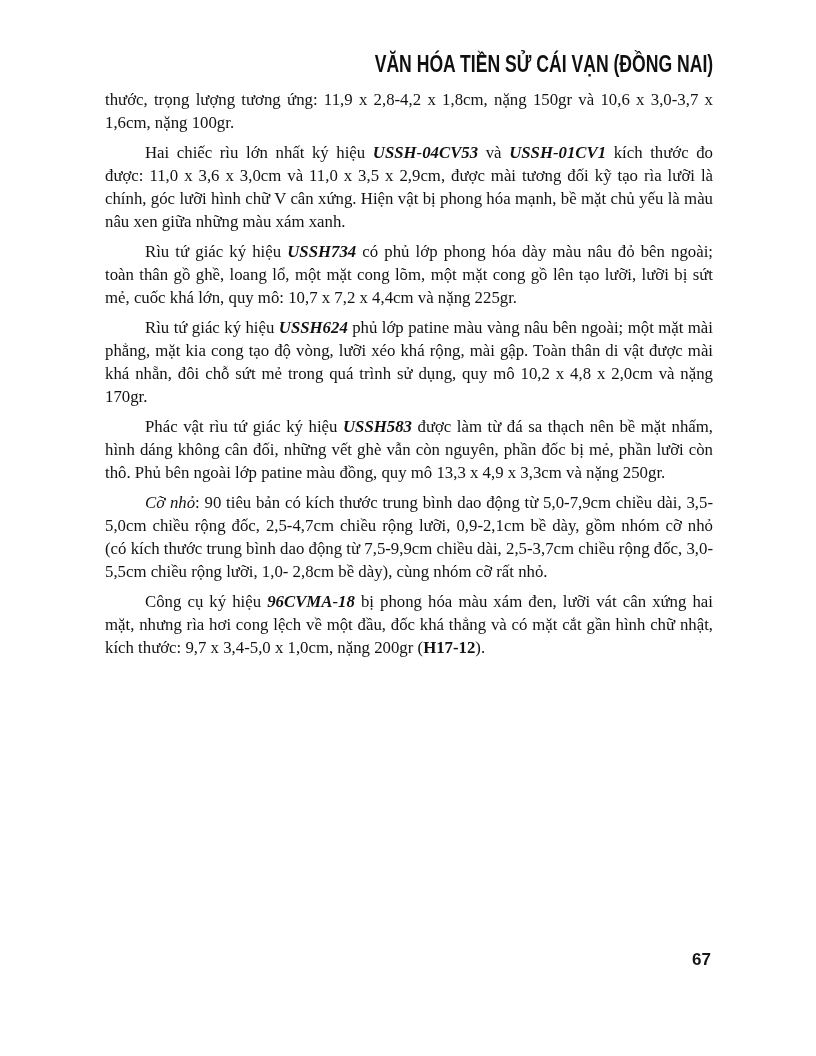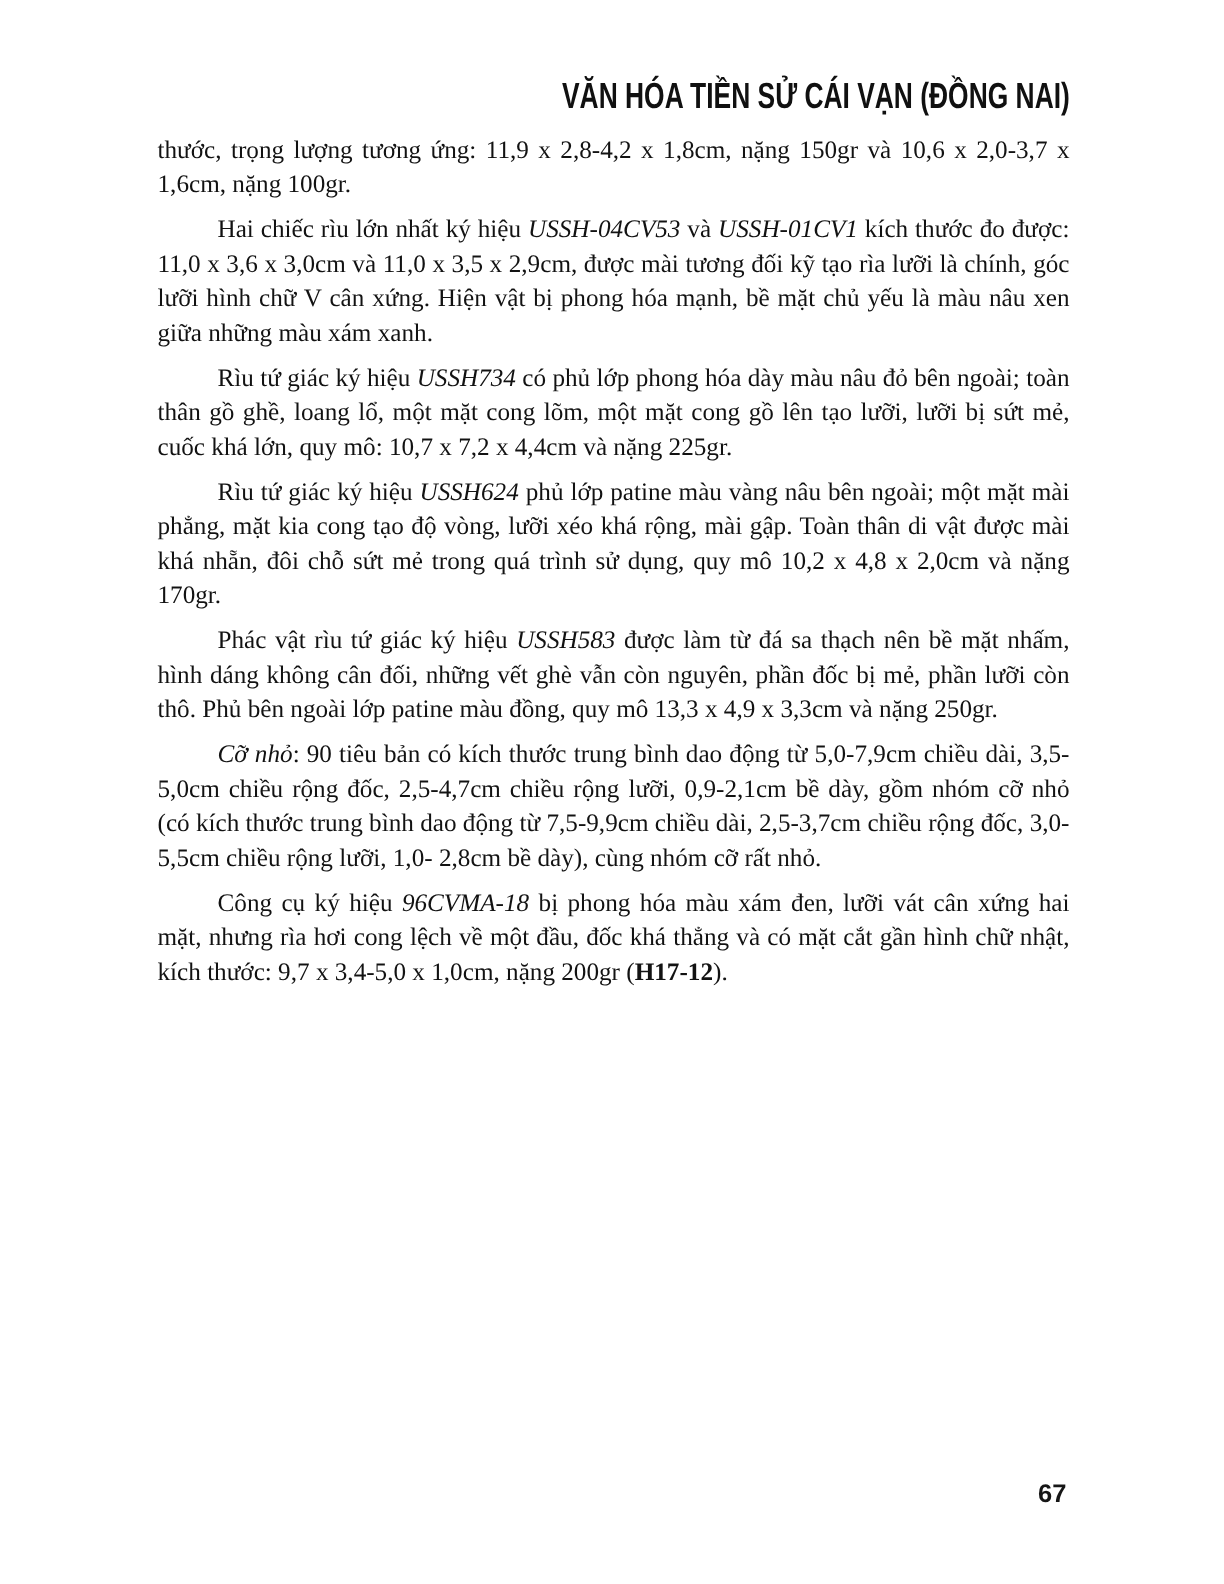--- a/index.html
+++ b/index.html
@@ -34,41 +34,41 @@
   }
   .para {
     margin: 0 0 7px 0;
     font-size: 16.8px;
     line-height: 23px;
     text-align: justify;
     text-justify: inter-word;
   }
   .para.indent { text-indent: 40px; }
   .run-normal { font-weight: normal; font-style: normal; }
-  .run-bolditalic { font-weight: normal; font-style: italic; }
+  .run-bolditalic { font-weight: bold; font-style: italic; }
   .run-italic { font-style: italic; }
   .run-bold { font-weight: bold; font-family: Liberation Serif, serif; }
   .page-number {
     position: absolute;
-    top: 986px;
+    top: 950px;
     right: 105px;
     font-family: "Liberation Sans", sans-serif;
     font-size: 17px;
     font-weight: 600;
     color: #161616;
   }
 </style>
 </head>
 <body>
 
 <div class="page">
   <div class="running-header">VĂN HÓA TIỀN SỬ CÁI VẠN (ĐỒNG NAI)</div>
 
   <div class="body-text">
-      <p class="para"><span class="run-normal">thước, trọng lượng tương ứng: 11,9 x 2,8-4,2 x 1,8cm, nặng 150gr và 10,6 x 2,0-3,7 x 1,6cm, nặng 100gr.</span></p>
+      <p class="para"><span class="run-normal">thước, trọng lượng tương ứng: 11,9 x 2,8-4,2 x 1,8cm, nặng 150gr và 10,6 x 3,0-3,7 x 1,6cm, nặng 100gr.</span></p>
       <p class="para indent"><span class="run-normal">Hai chiếc rìu lớn nhất ký hiệu </span><span class="run-bolditalic">USSH-04CV53</span><span class="run-normal"> và </span><span class="run-bolditalic">USSH-01CV1</span><span class="run-normal"> kích thước đo được: 11,0 x 3,6 x 3,0cm và 11,0 x 3,5 x 2,9cm, được mài tương đối kỹ tạo rìa lưỡi là chính, góc lưỡi hình chữ V cân xứng. Hiện vật bị phong hóa mạnh, bề mặt chủ yếu là màu nâu xen giữa những màu xám xanh.</span></p>
       <p class="para indent"><span class="run-normal">Rìu tứ giác ký hiệu </span><span class="run-bolditalic">USSH734</span><span class="run-normal"> có phủ lớp phong hóa dày màu nâu đỏ bên ngoài; toàn thân gồ ghề, loang lổ, một mặt cong lõm, một mặt cong gồ lên tạo lưỡi, lưỡi bị sứt mẻ, cuốc khá lớn, quy mô: 10,7 x 7,2 x 4,4cm và nặng 225gr.</span></p>
       <p class="para indent"><span class="run-normal">Rìu tứ giác ký hiệu </span><span class="run-bolditalic">USSH624</span><span class="run-normal"> phủ lớp patine màu vàng nâu bên ngoài; một mặt mài phẳng, mặt kia cong tạo độ vòng, lưỡi xéo khá rộng, mài gập. Toàn thân di vật được mài khá nhẵn, đôi chỗ sứt mẻ trong quá trình sử dụng, quy mô 10,2 x 4,8 x 2,0cm và nặng 170gr.</span></p>
       <p class="para indent"><span class="run-normal">Phác vật rìu tứ giác ký hiệu </span><span class="run-bolditalic">USSH583</span><span class="run-normal"> được làm từ đá sa thạch nên bề mặt nhấm, hình dáng không cân đối, những vết ghè vẫn còn nguyên, phần đốc bị mẻ, phần lưỡi còn thô. Phủ bên ngoài lớp patine màu đồng, quy mô 13,3 x 4,9 x 3,3cm và nặng 250gr.</span></p>
       <p class="para indent"><span class="run-italic">Cỡ nhỏ</span><span class="run-normal">: 90 tiêu bản có kích thước trung bình dao động từ 5,0-7,9cm chiều dài, 3,5-5,0cm chiều rộng đốc, 2,5-4,7cm chiều rộng lưỡi, 0,9-2,1cm bề dày, gồm nhóm cỡ nhỏ (có kích thước trung bình dao động từ 7,5-9,9cm chiều dài, 2,5-3,7cm chiều rộng đốc, 3,0-5,5cm chiều rộng lưỡi, 1,0- 2,8cm bề dày), cùng nhóm cỡ rất nhỏ.</span></p>
       <p class="para indent"><span class="run-normal">Công cụ ký hiệu </span><span class="run-bolditalic">96CVMA-18</span><span class="run-normal"> bị phong hóa màu xám đen, lưỡi vát cân xứng hai mặt, nhưng rìa hơi cong lệch về một đầu, đốc khá thẳng và có mặt cắt gần hình chữ nhật, kích thước: 9,7 x 3,4-5,0 x 1,0cm, nặng 200gr (</span><span class="run-bold">H17-12</span><span class="run-normal">).</span></p>
     </div>
 
   <div class="page-number">67</div>
 </div>

